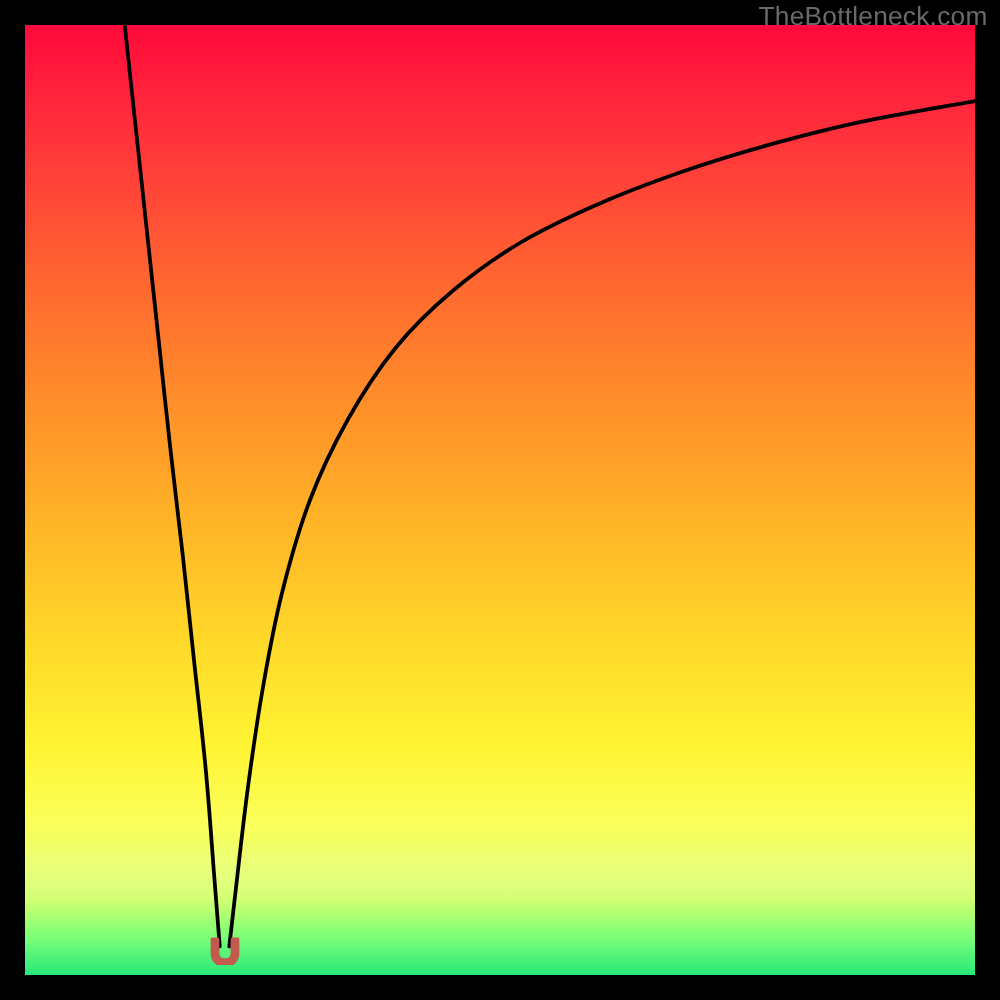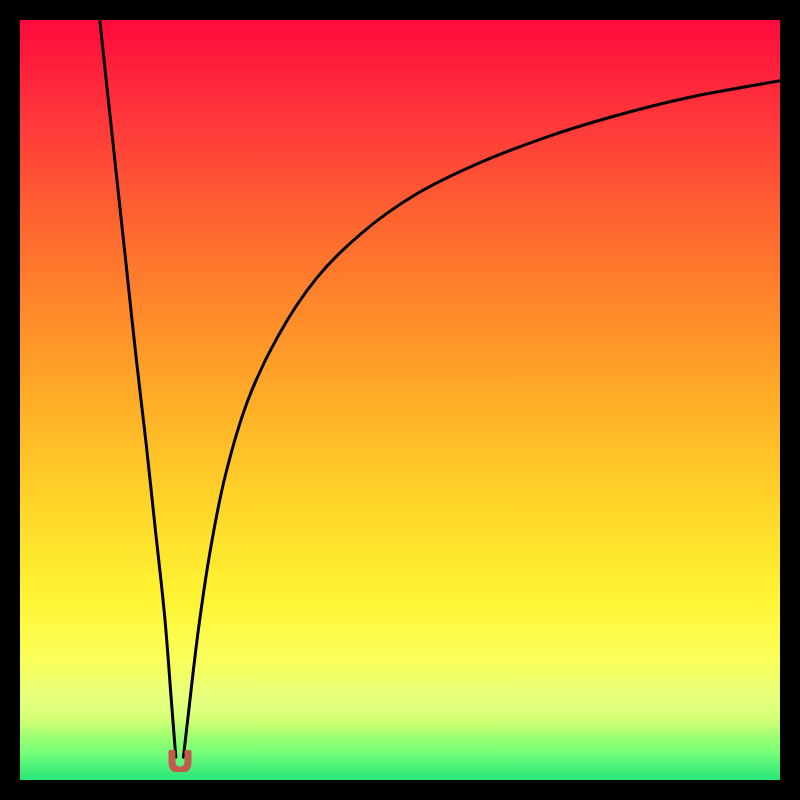--- a/index.html
+++ b/index.html
@@ -85,20 +85,21 @@
     color: #6a6a6a;
     font-weight: 400;
     letter-spacing: 0.2px;
     user-select: none;
   }
 </style>
 </head>
 <body>
 
 <div class="frame">
+  <div class="watermark">TheBottleneck.com</div>
 
   <div class="plot-area">
     <div class="gradient-bg"></div>
     <div class="band"></div>
 
     <svg class="curves" viewBox="0 0 760 760" width="760" height="760" preserveAspectRatio="none">
       <path id="left-path" fill="none" stroke="#000" stroke-width="3" stroke-linecap="round" stroke-linejoin="round" d="M 79.8 0.0 C 81.4 15.3, 85.6 54.6, 88.9 85.1 C 92.2 115.6, 94.8 139.0, 98.0 169.5 C 101.3 200.0, 103.9 224.1, 107.2 254.6 C 110.4 285.1, 112.9 308.5, 116.3 339.0 C 119.7 369.5, 122.7 393.4, 126.2 424.1 C 129.6 454.7, 132.0 478.7, 135.3 509.2 C 138.6 539.7, 141.5 563.1, 144.4 593.6 C 147.3 624.1, 149.2 652.8, 151.2 678.7 C 153.3 704.5, 155.0 726.7, 155.8 737.2"></path>
       <path id="right-path" fill="none" stroke="#000" stroke-width="3" stroke-linecap="round" stroke-linejoin="round" d="M 163.4 737.2 C 164.5 727.6, 166.7 707.3, 169.5 684.0 C 172.2 660.7, 174.9 635.4, 178.6 608.0 C 182.3 580.6, 185.2 559.4, 190.0 532.0 C 194.8 504.6, 198.4 483.4, 205.2 456.0 C 212.0 428.6, 218.4 405.3, 228.0 380.0 C 237.6 354.7, 246.1 337.3, 258.4 315.4 C 270.7 293.5, 281.4 276.9, 296.4 258.4 C 311.4 239.9, 324.2 227.8, 342.0 212.8 C 359.8 197.8, 374.7 187.1, 395.2 174.8 C 415.7 162.5, 432.7 154.7, 456.0 144.4 C 479.3 134.1, 499.8 126.4, 524.4 117.8 C 549.0 109.2, 566.8 103.8, 592.8 96.5 C 618.8 89.3, 638.7 83.9, 668.8 77.5 C 698.9 71.1, 743.6 63.8, 760.0 60.8"></path>
     </svg>
 

